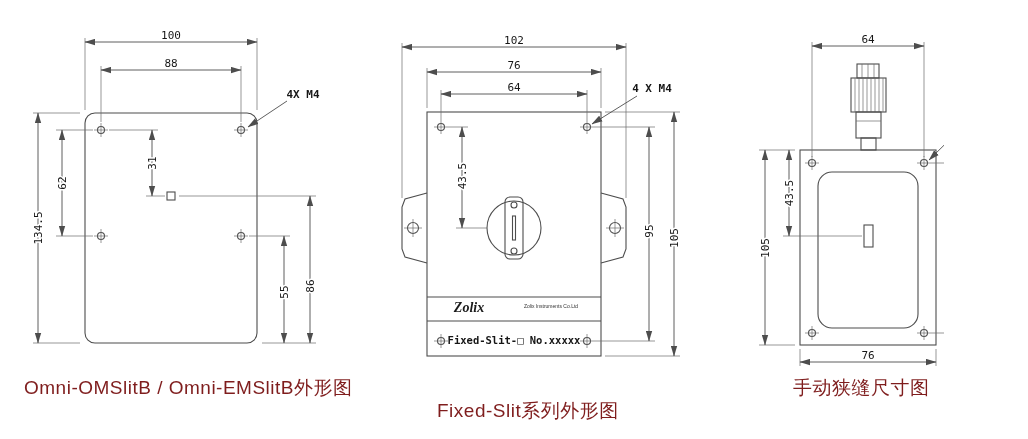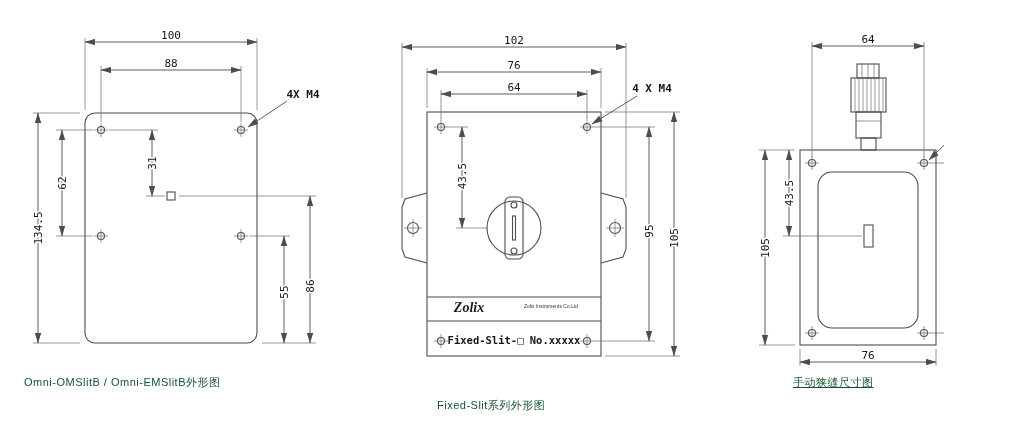--- a/index.html
+++ b/index.html
@@ -28,28 +28,28 @@
     text-anchor:middle;
     dominant-baseline:central;
     paint-order:stroke; stroke:#ffffff; stroke-width:3px; stroke-linejoin:round;
   }
   .brand { font:italic bold 14px "Liberation Serif", serif; fill:#1a1a1a; text-anchor:middle; }
   .brand-sub { font:5px "Liberation Sans", sans-serif; fill:#333; text-anchor:middle; }
   .model { font:bold 10.5px "DejaVu Sans Mono", monospace; fill:#161616; text-anchor:middle; }
   .caption {
     position:absolute;
     top:375px;
-    font-size:11px;
-    color:#14532d;
+    font-size:19px;
+    color:#7f1d1d;
     letter-spacing:0.5px;
     white-space:nowrap;
   }
   .cap-left   { left:24px;  }
   .cap-middle { left:437px;margin-top:23px; }
-  .cap-right  { left:793px;text-decoration:underline; }
+  .cap-right  { left:793px; }
 </style>
 </head>
 <body>
 
 <div class="canvas">
 
 <svg width="1028" height="372" viewBox="0 0 1028 372">
   <defs>
     <marker id="arw" viewBox="0 0 10 6" refX="9.5" refY="3" markerWidth="11" markerHeight="7" markerUnits="userSpaceOnUse" orient="auto-start-reverse">
       <path d="M0,0 L10,3 L0,6 Z" fill="#4d4d4d"></path>

